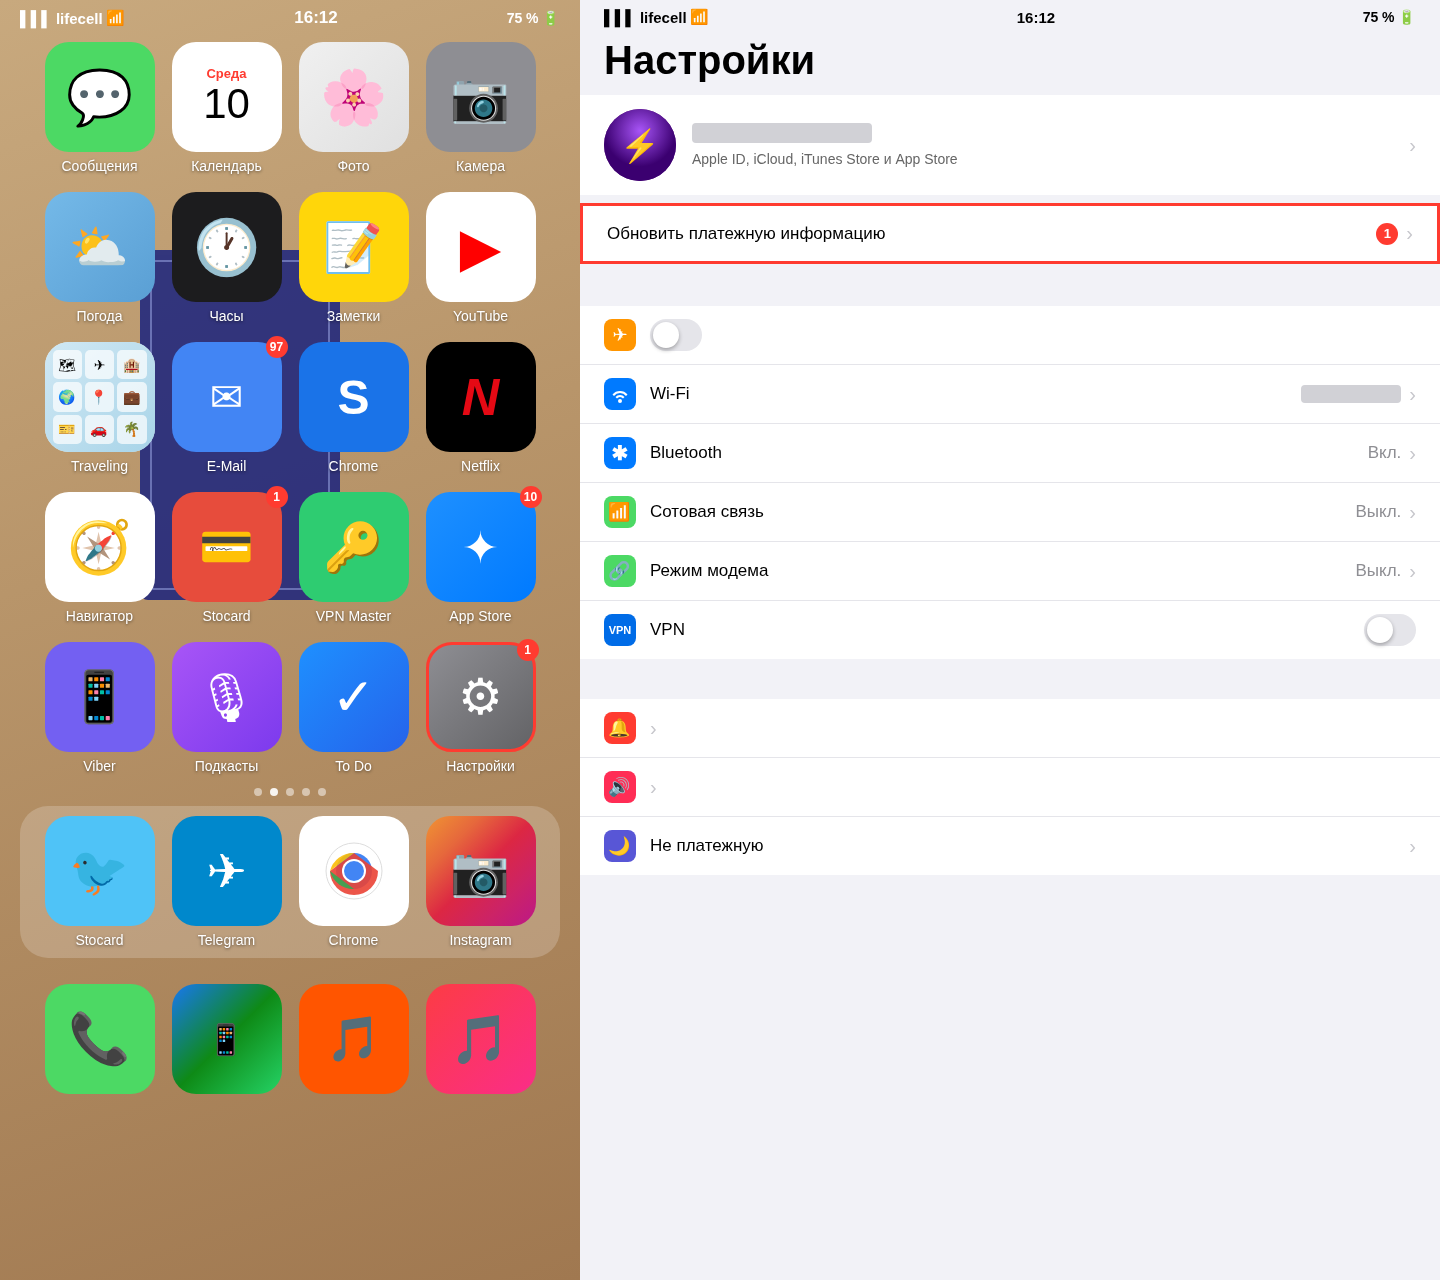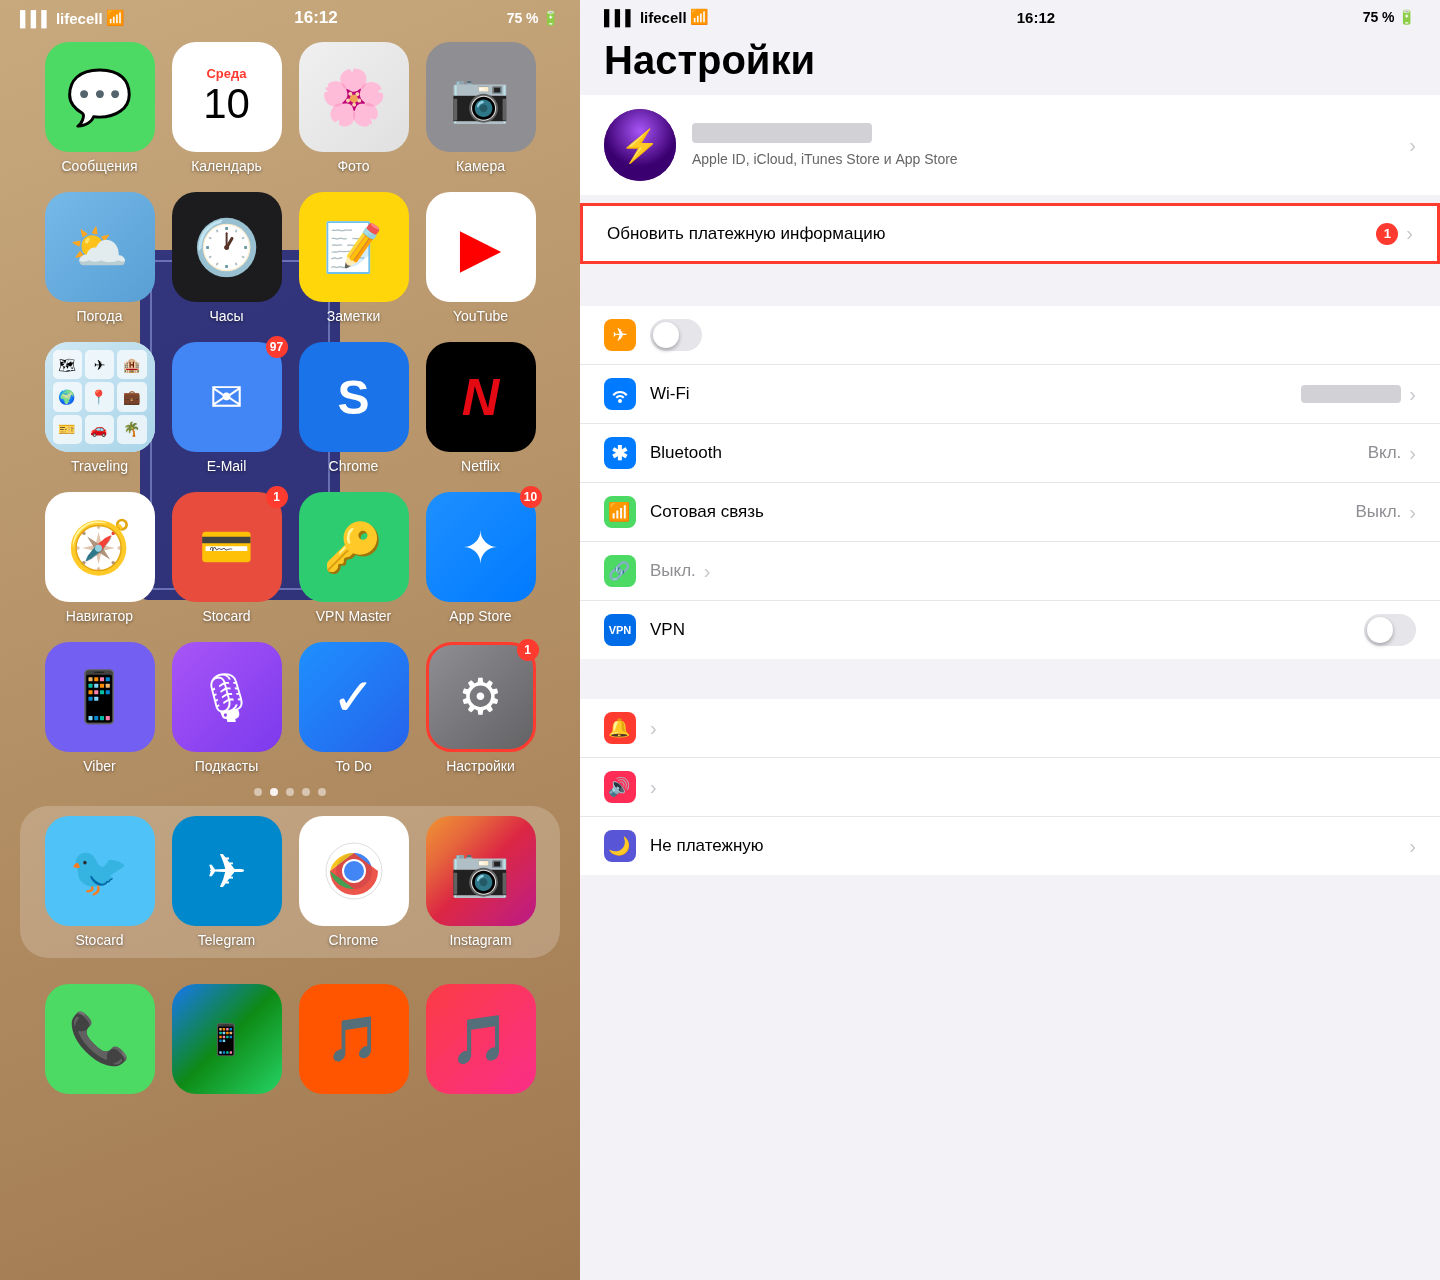--- a/index.html
+++ b/index.html
@@ -687,20 +687,21 @@
       </div>
       <span class="row-label">Сотовая связь</span>
       <span class="row-value">Выкл.</span>
       <span class="chevron">›</span>
     </div>
 
     <div class="settings-row">
       <div class="row-icon icon-hotspot">
         <span style="color:#fff;font-size:18px;">🔗</span>
       </div>
+      <span class="row-label">Режим модема</span>
       <span class="row-value">Выкл.</span>
       <span class="chevron">›</span>
     </div>
 
     <div class="settings-row">
       <div class="row-icon icon-vpn-row">
         <span style="color:#fff;font-size:11px;font-weight:bold;">VPN</span>
       </div>
       <span class="row-label">VPN</span>
       <div class="toggle"></div>

